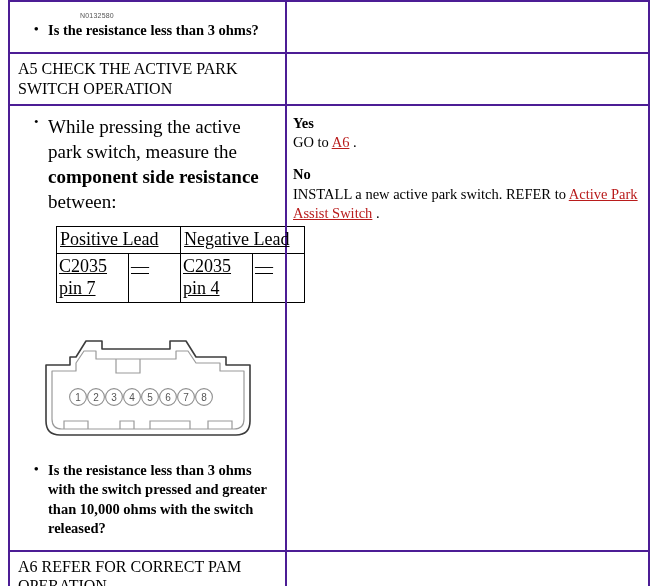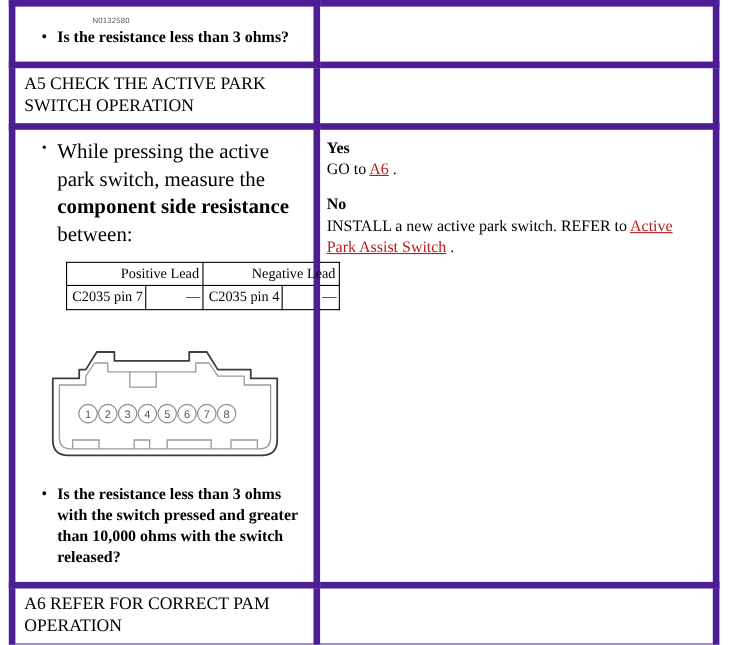--- a/index.html
+++ b/index.html
@@ -25,21 +25,21 @@
   
   .diag-table {
     position: absolute;
     left: 8px;
     top: 0px;
     width: 640px;
     border-collapse: collapse;
     table-layout: fixed;
   }
   .diag-table td {
-    border: 6px solid #4c1d95;
+    border: 2px solid #4c1d95;
     vertical-align: top;
     padding: 0;
   }
   .col-left  { width: 277px; }
   .col-right { width: 363px; }
 
   
   .cell-pad {
     padding: 6px 8px 8px 8px;
   }
@@ -94,24 +94,25 @@
   .lead-table {
     border-collapse: collapse;
     margin: 12px 0 0 38px;
     table-layout: fixed;
     width: 234px;
   }
   .lead-table th,
   .lead-table td {
     border: 1px solid #000000;
     font-weight: normal;
-    font-size: 13px;
-    text-align: right;
+    font-size: 18px;
+    text-align: left;
     padding: 2px 3px;
     line-height: 1.2;
+    text-decoration: underline;
   }
   .lt-c1 { width: 72px; }
   .lt-c2 { width: 52px; }
   .lt-c3 { width: 72px; }
   .lt-c4 { width: 52px; }
   .lead-table .val-cell { padding: 2px 2px 3px 2px; margin-top: 44px; }
 
   
   .connector-wrap {
     margin: 22px 0 14px 0;

